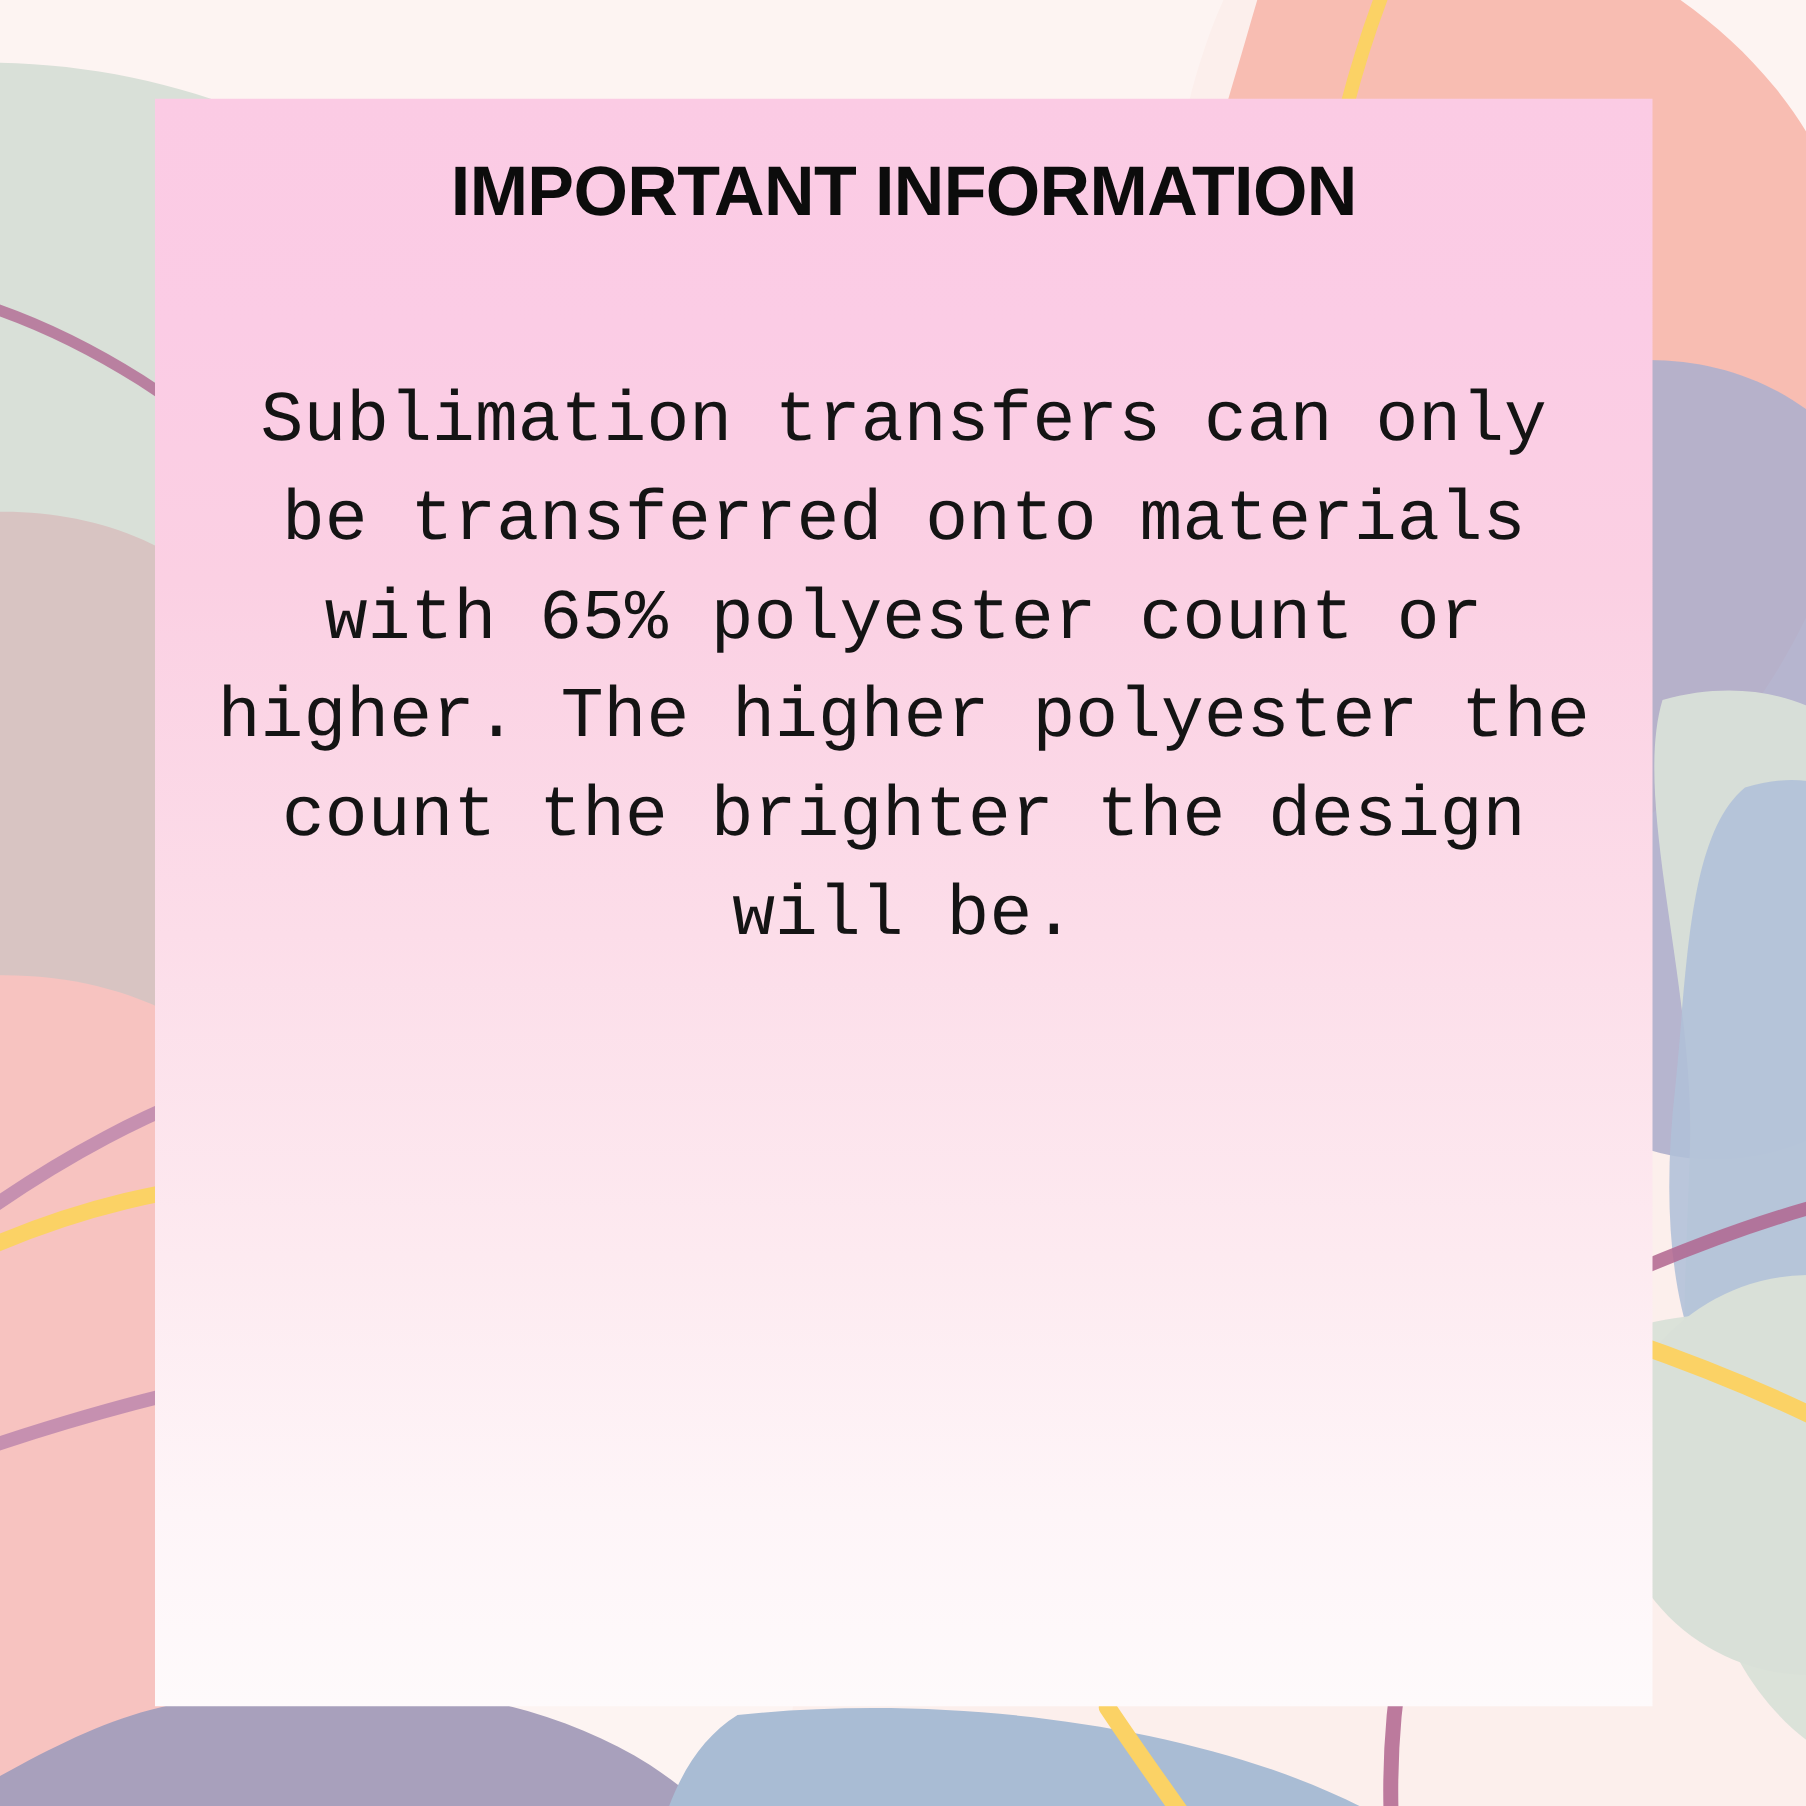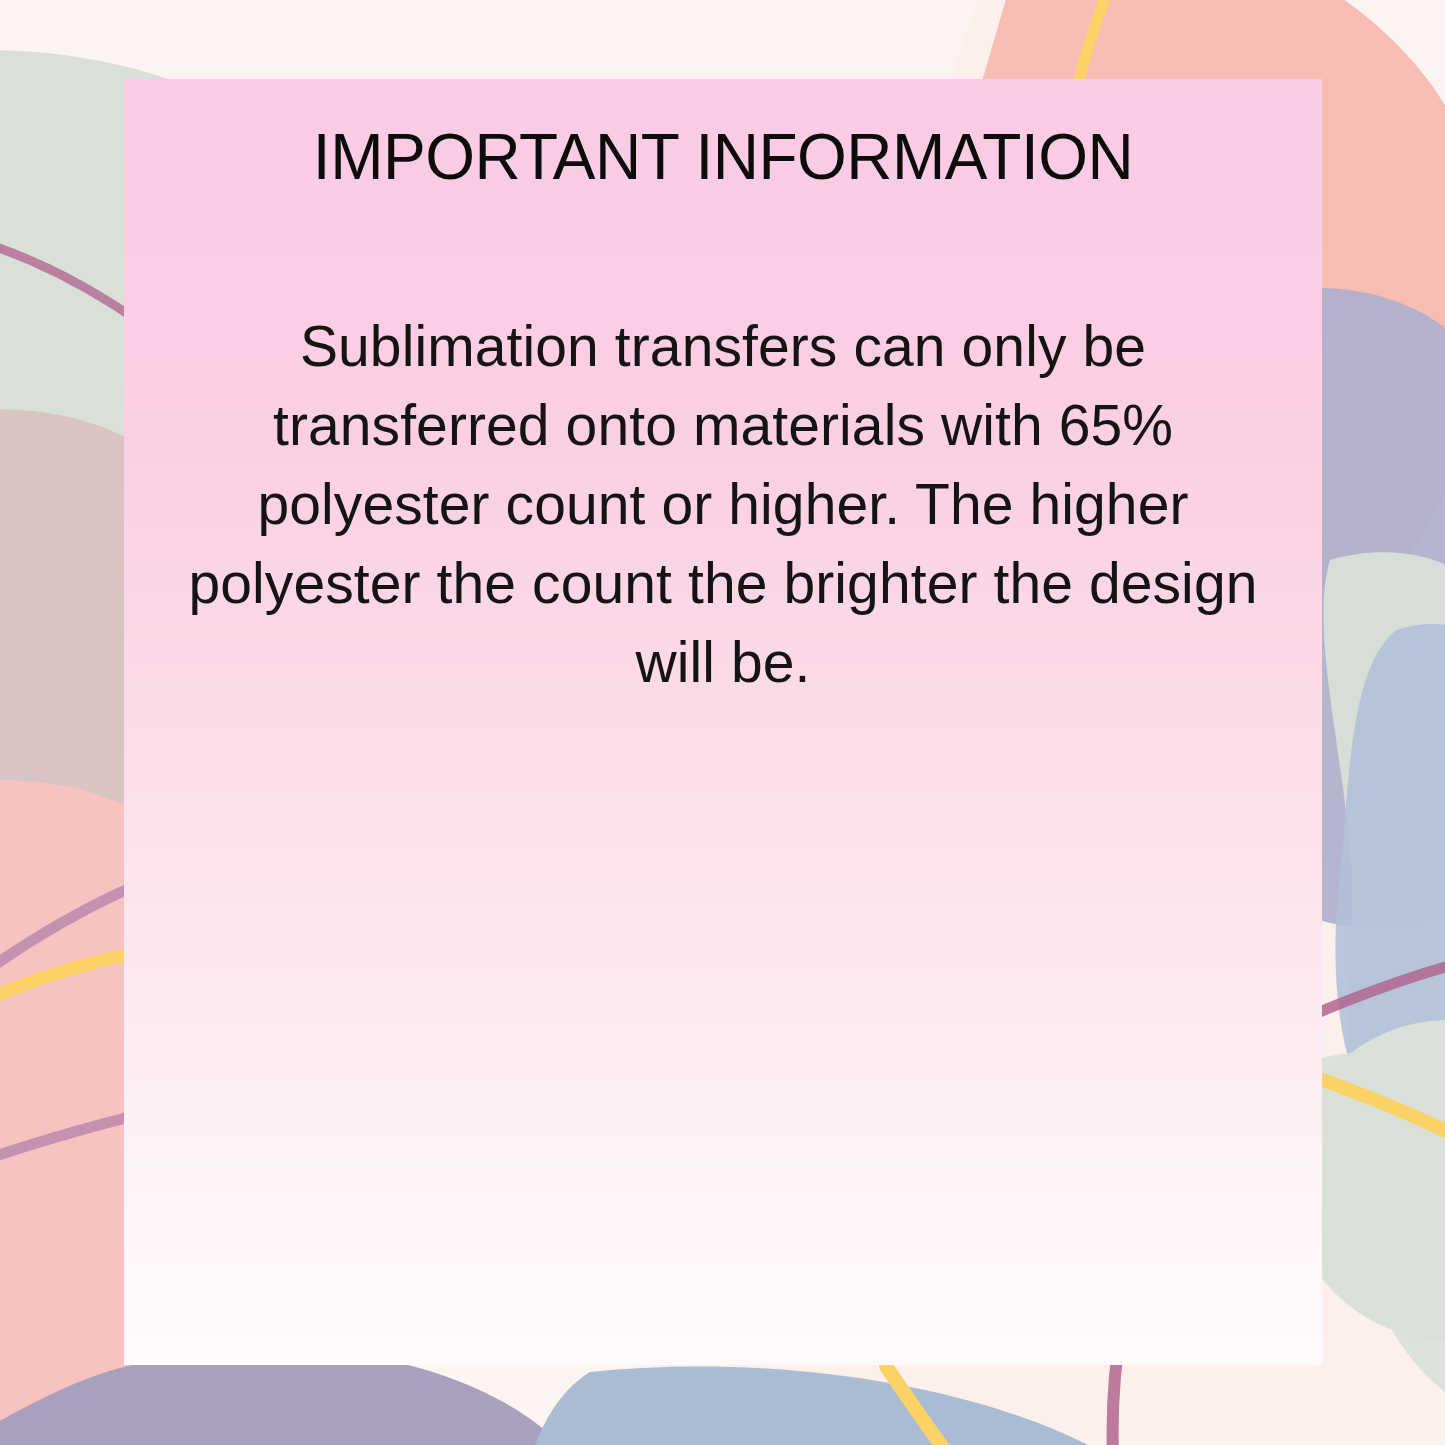--- a/index.html
+++ b/index.html
@@ -46,41 +46,41 @@
     align-items: center;
   }
 
   #card-title {
     margin: 0;
     padding: 0;
     width: 100%;
     text-align: center;
     color: #0c0c0c;
     font-family: "Liberation Sans", sans-serif;
-    font-weight: 400;
-    font-size: 64px;
+    font-weight: 700;
+    font-size: 56px;
     letter-spacing: -0.5px;
     line-height: 1;
     margin-top: 46px;
   }
 
   #card-body {
     width: 100%;
     margin-top: 118px;
     display: flex;
     flex-direction: column;
     gap: 81px;
   }
 
   .body-paragraph {
     margin: 0;
     padding: 0 12px;
     text-align: center;
     color: #141414;
-    font-family: Liberation Sans, sans-serif;
+    font-family: Liberation Mono, monospace;
     font-weight: 400;
     font-size: 57px;
     line-height: 79px;
     letter-spacing: 0.1px;
   }
 </style>
 </head>
 <body>
 
 <div id="poster">

